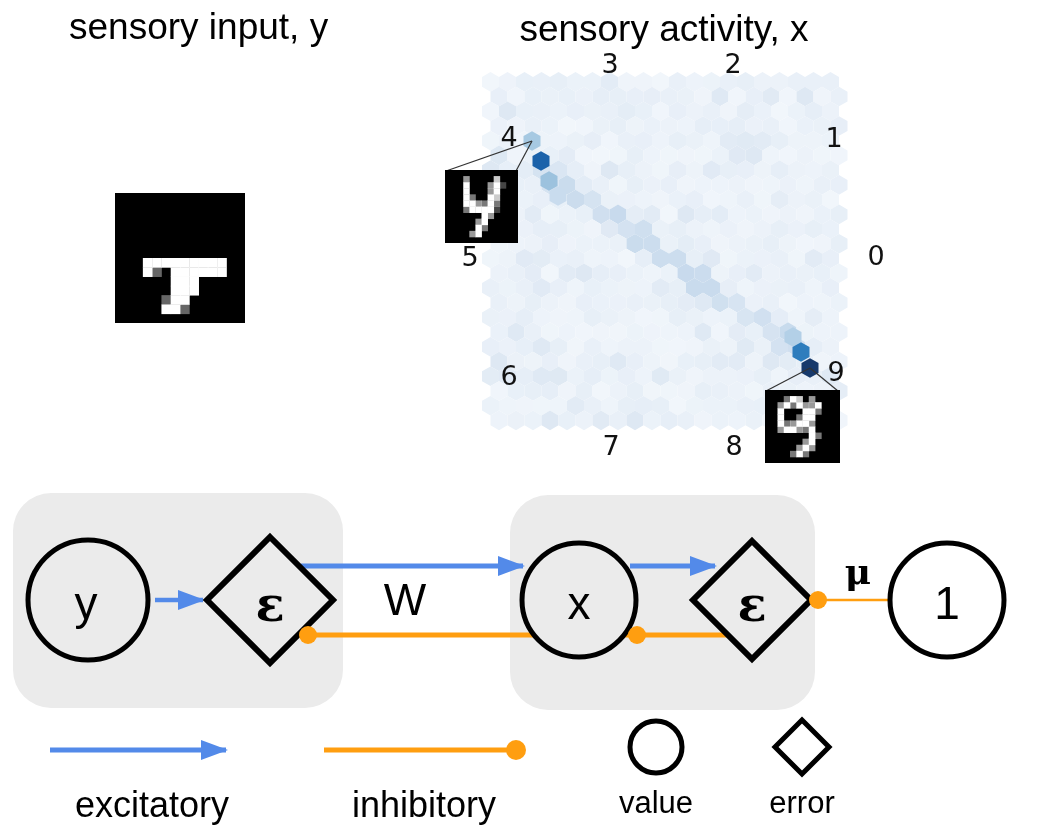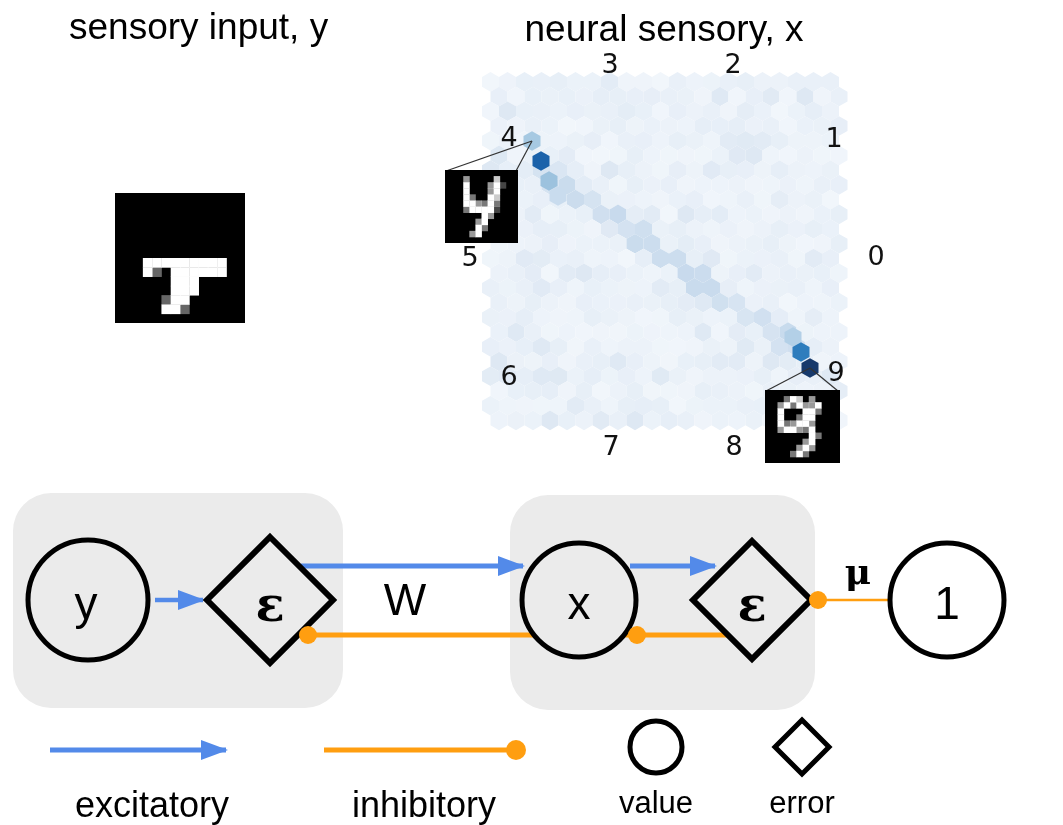--- a/index.html
+++ b/index.html
@@ -21,21 +21,21 @@
   .eps-label{font-family:"DejaVu Serif",serif;font-weight:bold;font-size:48px;}
   .w-label{font-size:45px;}
   .mu-label{font-family:"DejaVu Serif",serif;font-weight:bold;font-size:36px;}
   .legend-label-big{font-size:36px;}
   .legend-label-small{font-size:31px;}
 </style>
 </head>
 <body>
 
 <div class="title" id="title-left">sensory input, y</div>
-<div class="title" id="title-right">neural sensory, x</div>
+<div class="title" id="title-right">sensory activity, x</div>
 
 <svg id="scene" width="1063" height="825">
   <defs>
     <marker id="mExc" markerUnits="userSpaceOnUse" markerWidth="28" markerHeight="22" refX="25" refY="11" orient="auto">
       <path class="exc-fill" d="M0,1 L27,11 L0,21 Z" fill="#538ae9"></path>
     </marker>
   </defs>
 
   <g id="hexbin-layer">
       <polygon points="490.5,72 499,76.90747728811182 499,86.72243186433546 490.5,91.62990915244728 482,86.72243186433546 482,76.90747728811182" fill="rgb(241,246,251)"></polygon>

